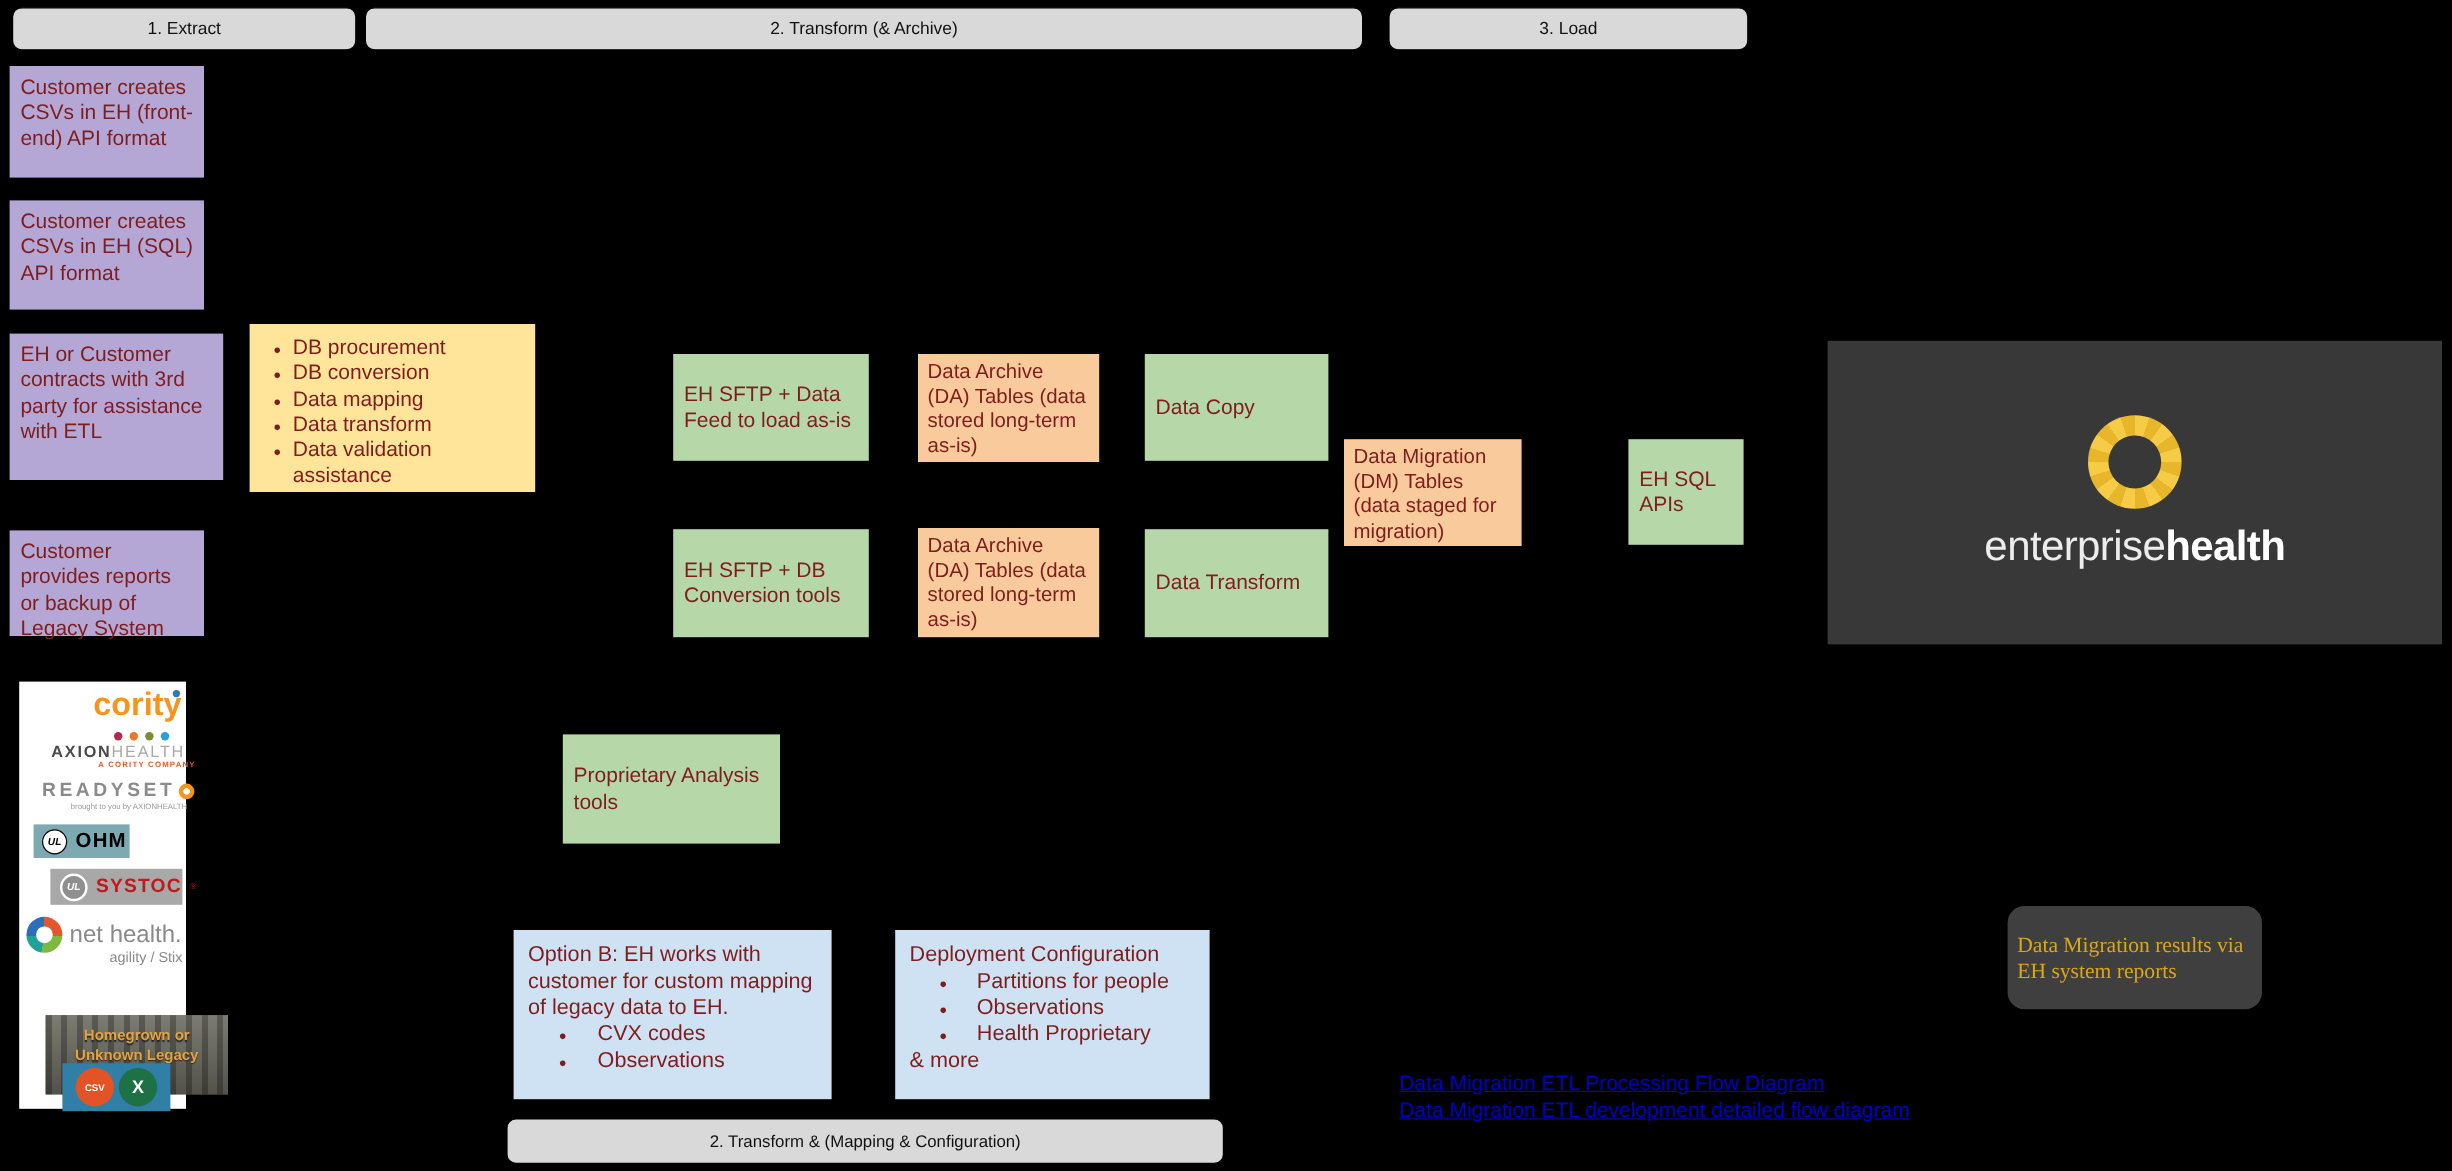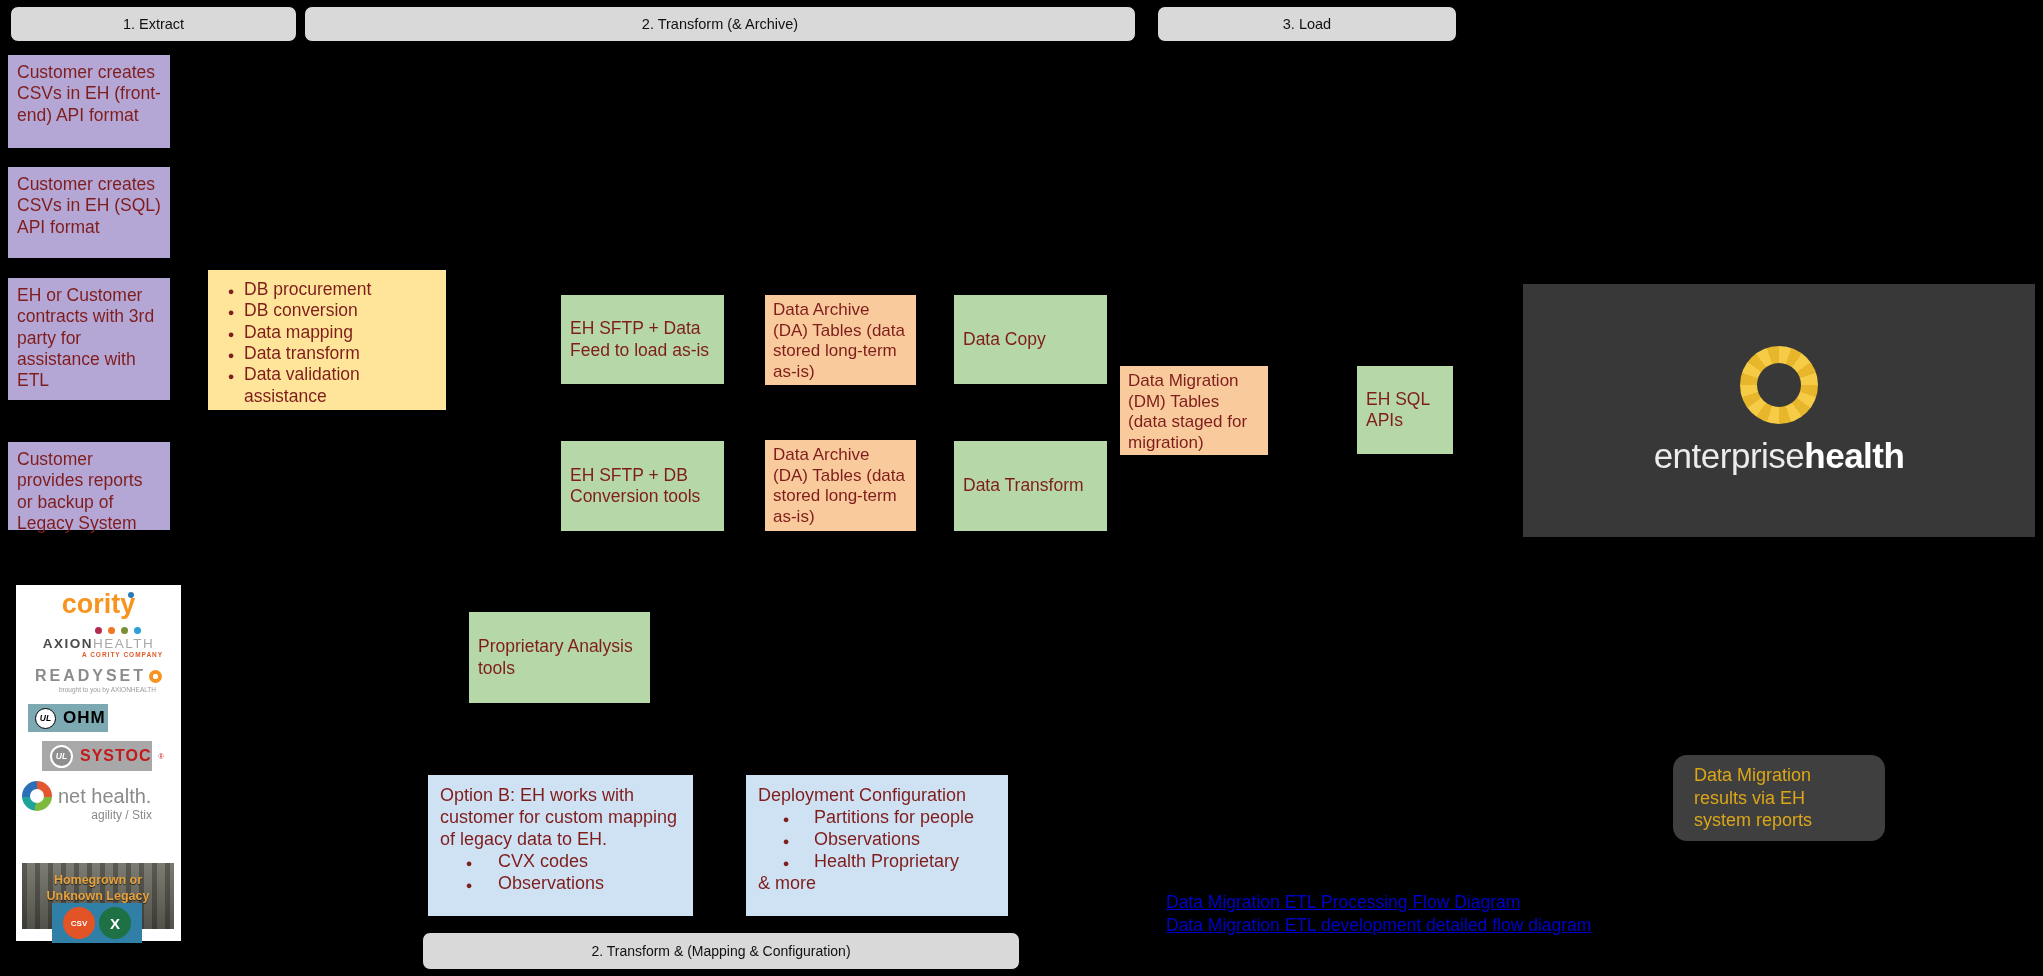--- a/index.html
+++ b/index.html
@@ -78,21 +78,21 @@
 <body>
 
 <div id="canvas">
 
   <div class="abs stage" style="left:10px;top:6px;width:287px;height:36px;">1. Extract</div>
   <div class="abs stage" style="left:304px;top:6px;width:832px;height:36px;">2. Transform (&amp; Archive)</div>
   <div class="abs stage" style="left:1157px;top:6px;width:300px;height:36px;">3. Load</div>
 
   <div class="abs node purple" style="left:8px;top:55px;width:162px;height:93px;">Customer creates CSVs in EH (front-end) API format</div>
   <div class="abs node purple" style="left:8px;top:167px;width:162px;height:91px;">Customer creates CSVs in EH (SQL) API format</div>
-  <div class="abs node purple" style="left:8px;top:278px;width:162px;height:122px;">EH or Customer contracts with 3rd party for assistance with ETL</div>
+  <div class="abs node purple" style="left:8px;top:278px;width:178px;height:122px;">EH or Customer contracts with 3rd party for assistance with ETL</div>
   <div class="abs node purple" style="left:8px;top:442px;width:162px;height:88px;">Customer provides reports or backup of Legacy System</div>
 
   <div class="abs node yellow" style="left:208px;top:270px;width:238px;height:140px;padding:9px 10px;">
     <div class="brow">
       <span class="bdot" style="width:26px;">●</span>
       <span>DB procurement</span>
     </div>
     <div class="brow">
       <span class="bdot" style="width:26px;">●</span>
       <span>DB conversion</span>
@@ -135,25 +135,25 @@
     <span>EH SQL APIs</span>
   </div>
 
   <div class="abs ehpanel" style="left:1523px;top:284px;width:512px;height:253px;flex-direction:column;">
     <div class="ehring">
       <div class="ehring-hole"></div>
     </div>
     <div class="ehword"><span>enterprise</span><b>health</b></div>
   </div>
 
-  <div class="abs note vcenter" style="left:1673px;top:755px;width:212px;height:86px;padding:8px 21px;display:flex;align-items:center;">
+  <div class="abs note vcenter" style="left:1673px;top:755px;width:212px;height:86px;padding:8px 8px;display:flex;align-items:center;font-family:Liberation Serif, serif;">
     <span>Data Migration results via EH system reports</span>
   </div>
 
-  <div class="abs legacy" style="left:16px;top:585px;width:165px;height:356px;">
+  <div class="abs legacy" style="left:16px;top:568px;width:139px;height:356px;padding-left:16px;">
 
     <div class="abs cority-wrap" style="left:0;top:4px;width:165px;">
       <span class="cority-txt">cority</span>
       <span class="cority-dot"></span>
     </div>
 
     <div class="abs" style="left:0;top:42px;width:165px;">
       <div class="axion-dots">
         <i style="background:#b5294e;"></i>
           <i style="background:#ee7623;"></i>

